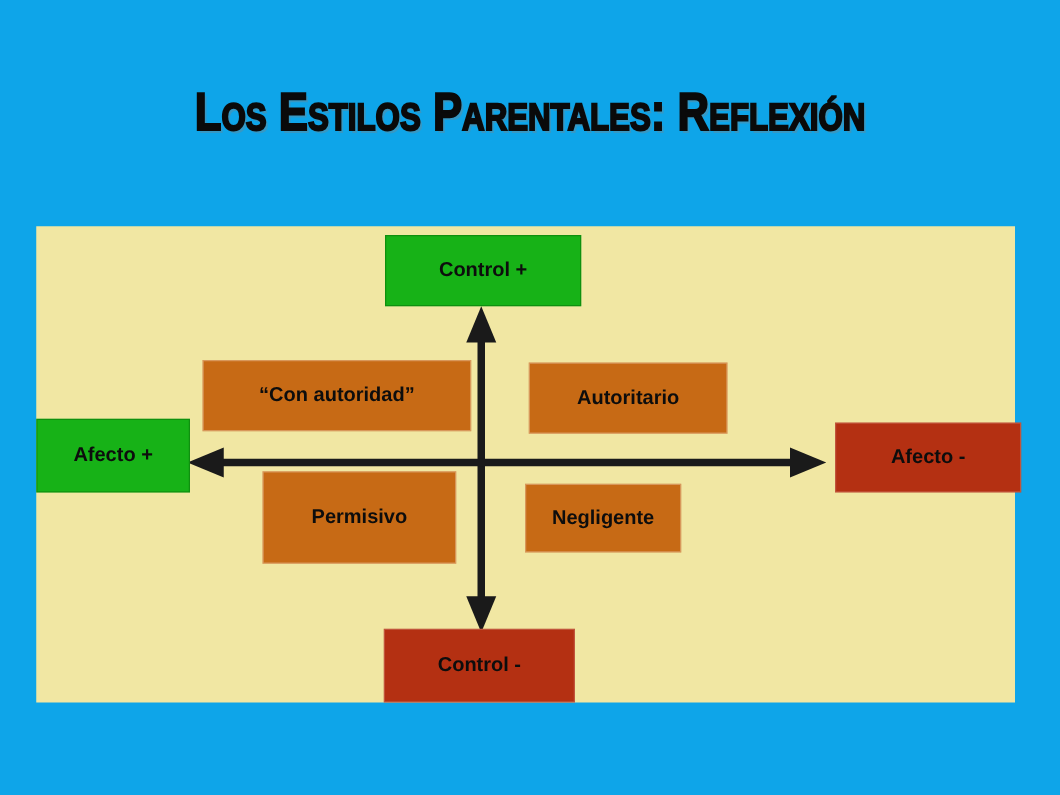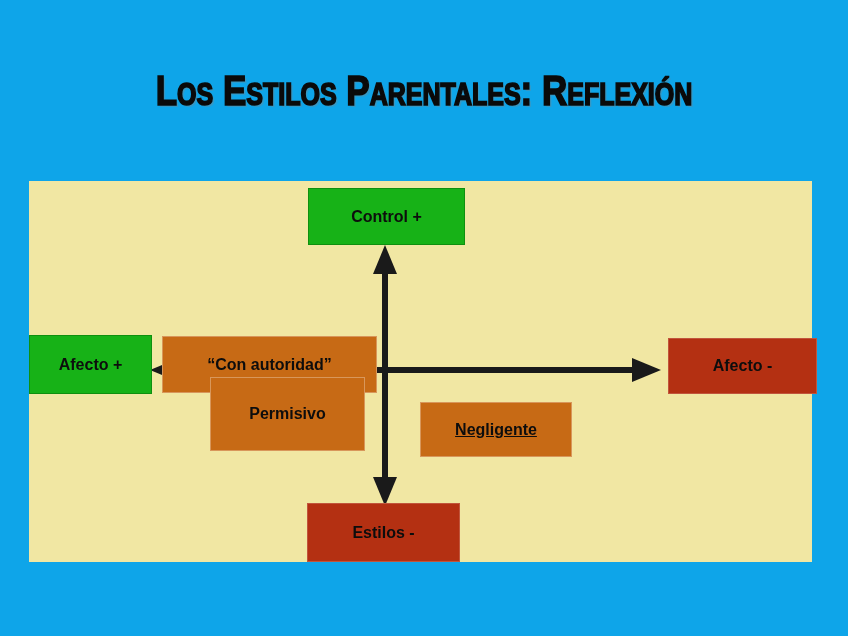--- a/index.html
+++ b/index.html
@@ -37,26 +37,26 @@
     position:absolute;display:flex;align-items:center;justify-content:center;
     font-weight:bold;font-size:16px;color:#0d0d0d;
     text-align:center;box-sizing:border-box;
   }
   .dbox.green{background:var(--positive-green,#17b217);border:1px solid rgba(0,80,0,0.35);}
   .dbox.red{background:var(--negative-red,#b43012);border:1px solid rgba(255,255,255,0.18);}
   .dbox.orange{background:var(--quadrant-orange,#c76a15);border:1px solid rgba(255,255,255,0.30);}
 
   
   .box-control-plus {left:308px;top:188px;width:157px;height:57px;}
-  .box-con-autoridad{left:162px;top:288px;width:215px;height:57px;margin-top:48px;}
+  .box-con-autoridad{left:162px;top:288px;width:215px;height:57px;}
   .box-autoritario  {left:423px;top:290px;width:159px;height:57px;}
   .box-afecto-plus  {left:29px; top:335px;width:123px;height:59px;}
   .box-afecto-minus {left:668px;top:338px;width:149px;height:56px;}
   .box-permisivo    {left:210px;top:377px;width:155px;height:74px;}
-  .box-negligente   {left:420px;top:402px;width:152px;height:55px;text-decoration:underline;}
+  .box-negligente   {left:420px;top:387px;width:125px;height:55px;}
   .box-control-minus{left:307px;top:503px;width:153px;height:59px;}
 </style>
 </head>
 <body>
 
 <div class="slide">
 
   <div class="title">Los Estilos Parentales: Reflexión</div>
 
   <div class="panel"></div>
@@ -75,34 +75,37 @@
   </svg>
 
   <div class="dbox green box-control-plus">
     <span>Control +</span>
   </div>
 
   <div class="dbox orange box-con-autoridad">
     <span>“Con autoridad”</span>
   </div>
 
+  <div class="dbox orange box-autoritario">
+    <span>Autoritario</span>
+  </div>
 
   <div class="dbox green box-afecto-plus">
     <span>Afecto +</span>
   </div>
 
   <div class="dbox red box-afecto-minus">
     <span>Afecto -</span>
   </div>
 
   <div class="dbox orange box-permisivo">
     <span>Permisivo</span>
   </div>
 
   <div class="dbox orange box-negligente">
     <span>Negligente</span>
   </div>
 
   <div class="dbox red box-control-minus">
-    <span>Estilos -</span>
+    <span>Control -</span>
   </div>
 
 </div>
 
 </body></html>

